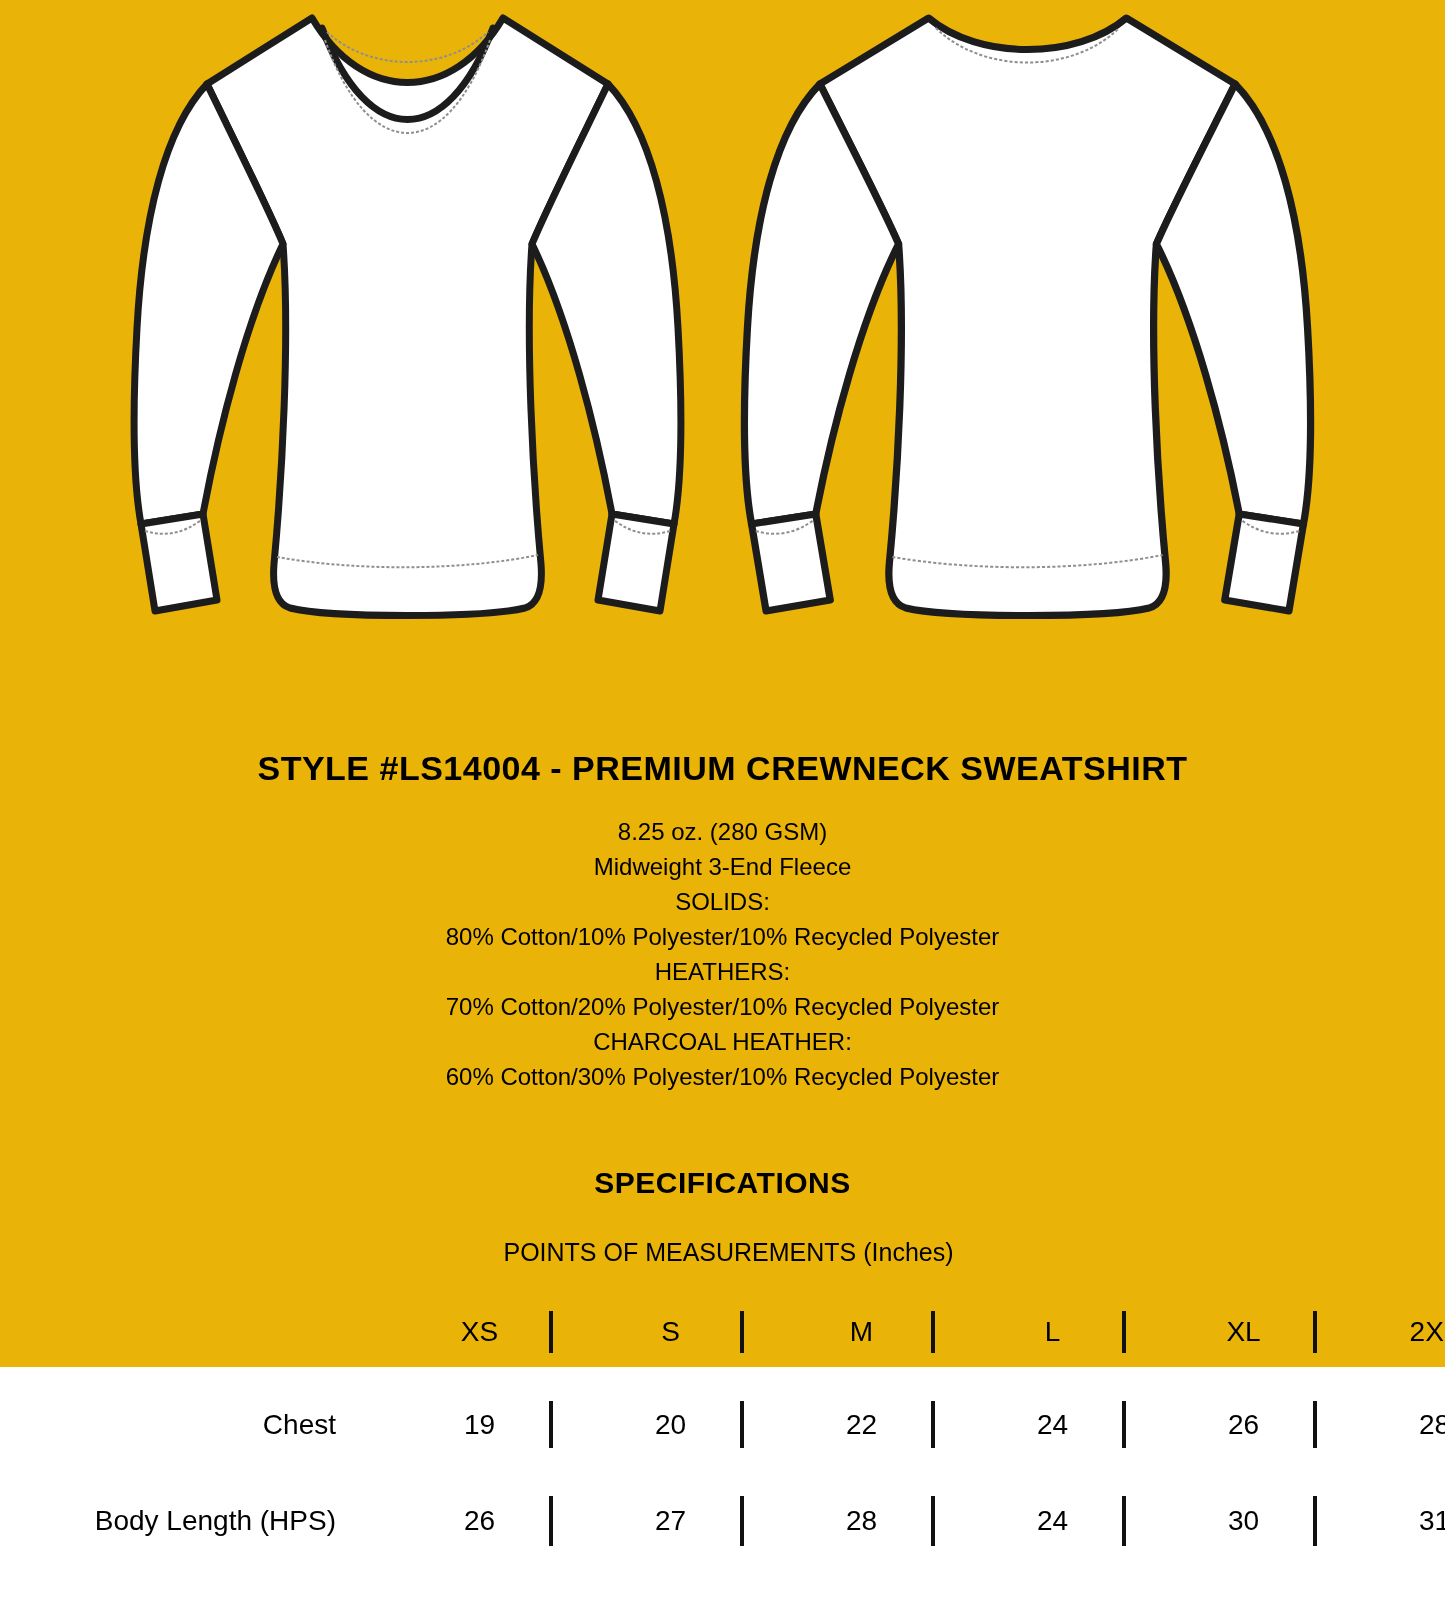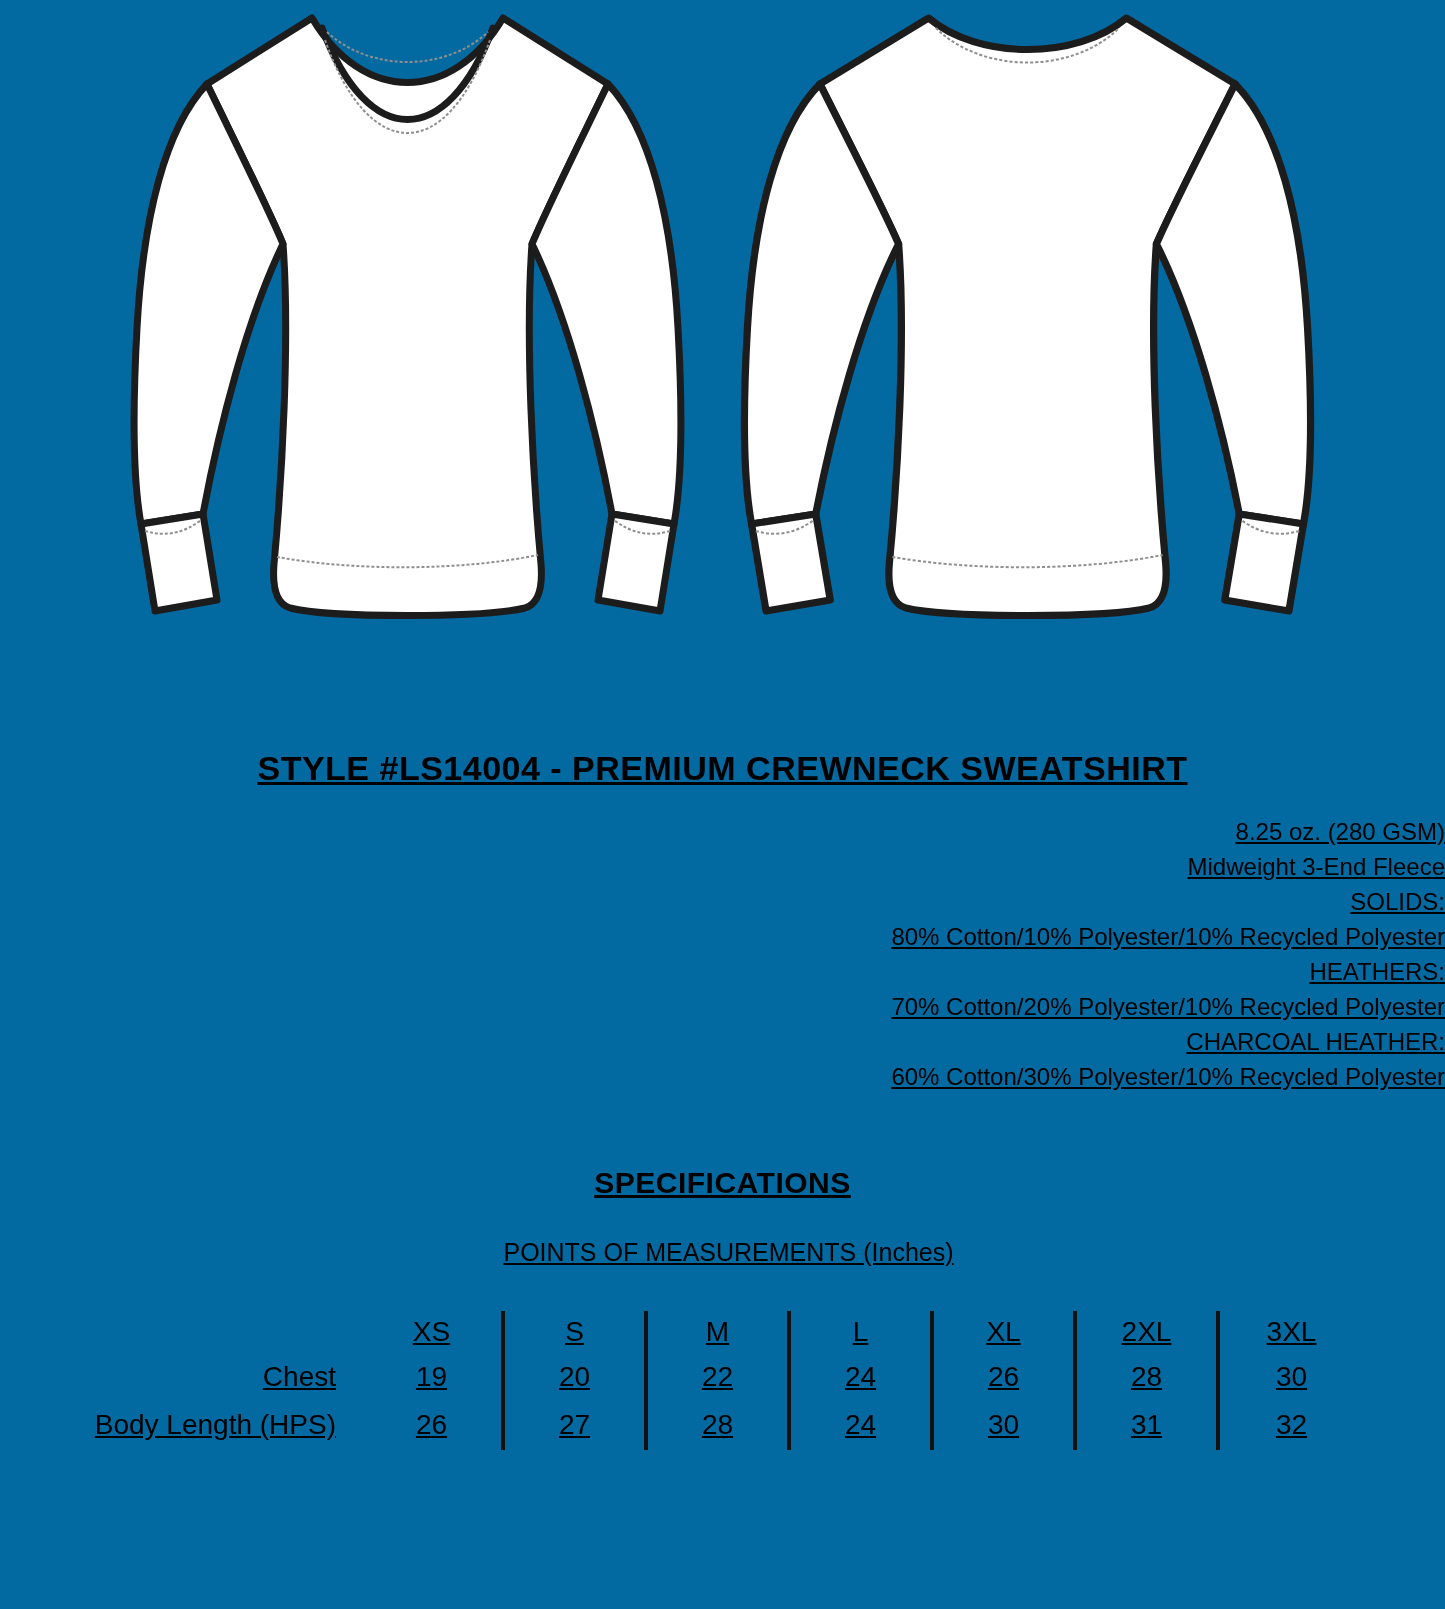--- a/index.html
+++ b/index.html
@@ -4,21 +4,21 @@
 <style>
   * { margin: 0; padding: 0; box-sizing: border-box; }
   html, body { background: #ffffff; }
   body {
     width: 1445px;
     height: 1609px;
     overflow: hidden;
     font-family: "Liberation Sans", sans-serif;
     color: #000000;
   }
-  .sheet { width: 1445px; height: 1609px; background: #0369a1; text-decoration: underline; }
+  .sheet { width: 1445px; height: 1367px; background: #eab308; }
 
   
   .sketches {
     padding-top: 8px;
     display: flex;
     justify-content: center;
     align-items: flex-start;
     gap: 45px;
   }
   .sketch-front svg, .sketch-back svg { display: block; }
@@ -33,40 +33,41 @@
   }
   .section-heading {
     text-align: center;
     font-size: 30px;
     font-weight: bold;
     letter-spacing: 0.5px;
   }
   .fab-heading { margin-top: 74px; }
   .fab-lines {
     margin-top: 26px;
-    text-align: right;
+    text-align: center;
     font-size: 24px;
     line-height: 35px;
   }
   .spec-heading { margin-top: 72px; }
   .pom-subheading {
     margin-top: 38px;
     text-align: center;
     font-size: 25px;
     margin-left: 12px;
   }
 
   
   .pom-table {
     margin: 44px auto 0 auto;
     width: 1281px;
     display: grid;
     grid-template-columns: 280px repeat(7, 143px);
     grid-template-rows: 42px 47px 50px;
     font-size: 28px;
+    gap: 48px;
   }
   .pom-cell {
     display: flex;
     align-items: center;
     justify-content: center;
   }
   .pom-cell.divided { border-right: 4px solid #111111; }
   .pom-label {
     justify-content: flex-end;
     padding-right: 26px;

